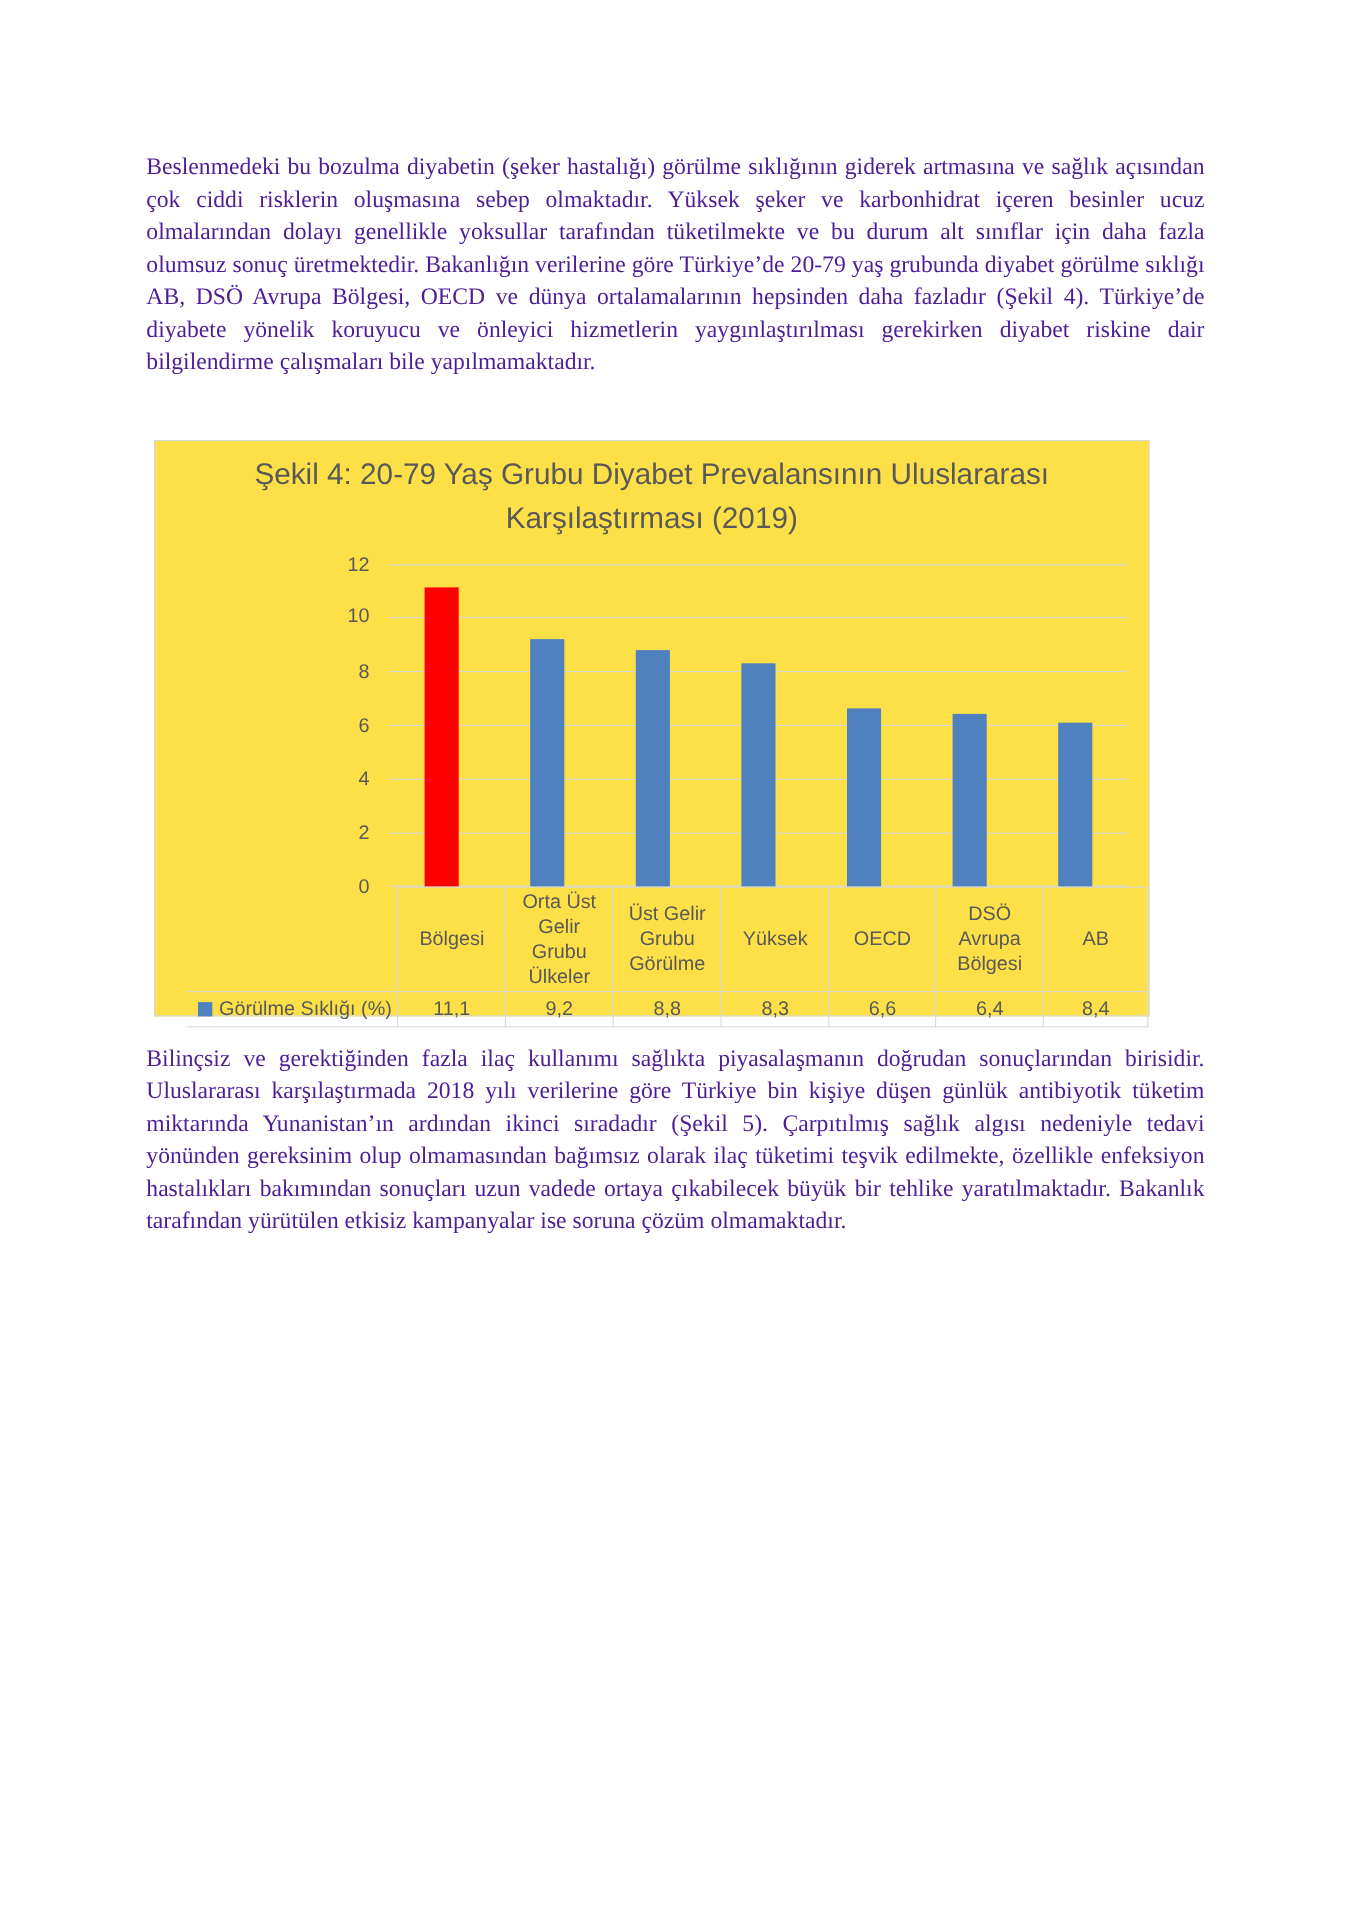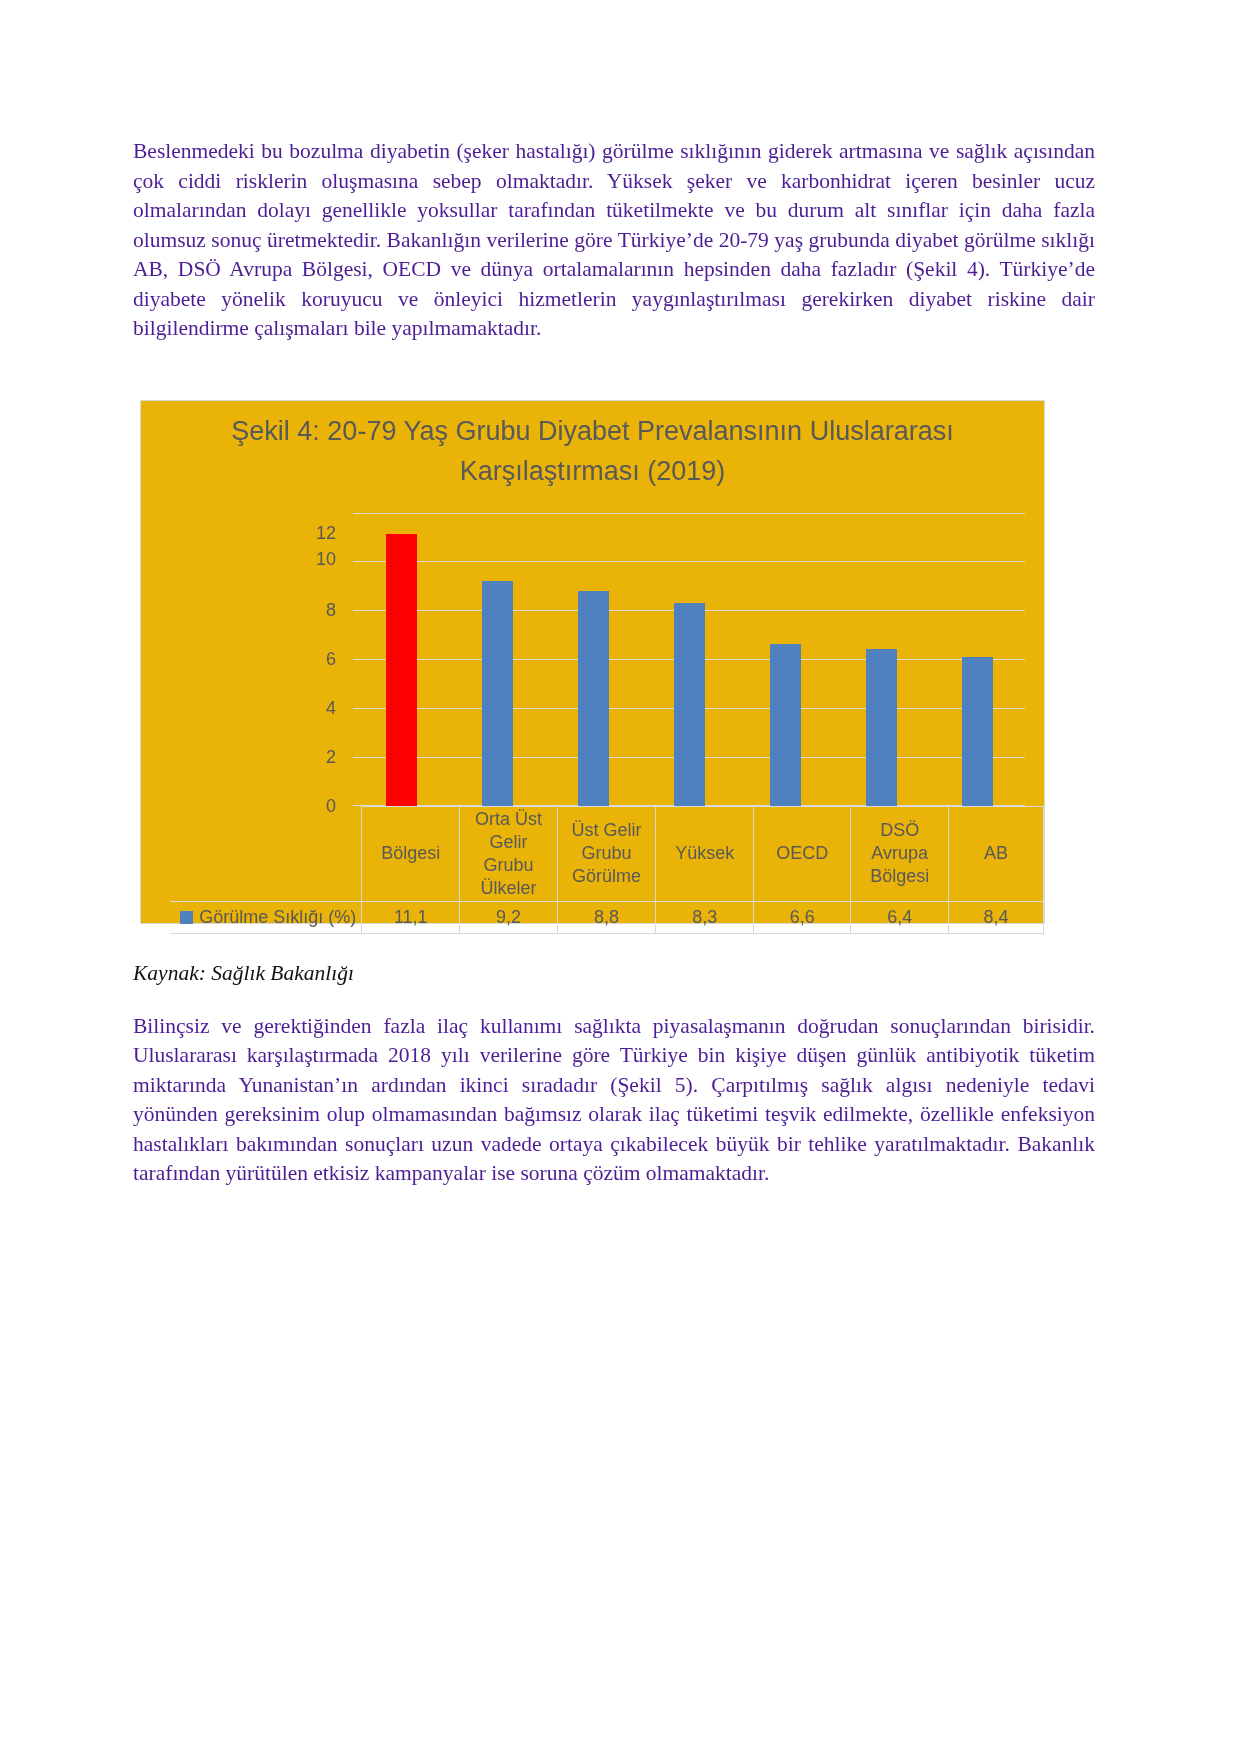--- a/index.html
+++ b/index.html
@@ -35,21 +35,21 @@
   .par2 { margin-top: 24px; }
 
   
   .figure {
     position: relative;
     margin-top: 56px;
     margin-left: 7px;
     width: 903px;
     height: 522px;
     border: 1px solid #d9d9d9;
-    background: #eab308;
+    background: #fde047;
     font-family: "Liberation Sans", sans-serif;
     color: #595959;
   }
   .chart-title {
     position: absolute;
     top: 10px;
     left: 0;
     right: 0;
     margin: 0 auto;
     max-width: 846px;
@@ -137,21 +137,21 @@
 
 <div class="page">
   <div class="content">
 
     <p class="body-par">Beslenmedeki bu bozulma diyabetin (şeker hastalığı) görülme sıklığının giderek artmasına ve sağlık açısından çok ciddi risklerin oluşmasına sebep olmaktadır. Yüksek şeker ve karbonhidrat içeren besinler ucuz olmalarından dolayı genellikle yoksullar tarafından tüketilmekte ve bu durum alt sınıflar için daha fazla olumsuz sonuç üretmektedir. Bakanlığın verilerine göre Türkiye’de 20-79 yaş grubunda diyabet görülme sıklığı AB, DSÖ Avrupa Bölgesi, OECD ve dünya ortalamalarının hepsinden daha fazladır (Şekil 4). Türkiye’de diyabete yönelik koruyucu ve önleyici hizmetlerin yaygınlaştırılması gerekirken diyabet riskine dair bilgilendirme çalışmaları bile yapılmamaktadır.</p>
 
     <div class="figure">
       <div class="chart-title">Şekil 4: 20-79 Yaş Grubu Diyabet Prevalansının Uluslararası Karşılaştırması (2019)</div>
 
       <div class="y-axis-labels">
-          <div class="ytick" style="top: -11px; margin-top: 20px;">12</div>
+          <div class="ytick" style="top: -11px;">12</div>
           <div class="ytick" style="top: 35px;">10</div>
           <div class="ytick" style="top: 86.6667px;">8</div>
           <div class="ytick" style="top: 135.5px;">6</div>
           <div class="ytick" style="top: 184.333px;">4</div>
           <div class="ytick" style="top: 233.167px;">2</div>
           <div class="ytick" style="top: 282px;">0</div>
         </div>
 
       <div class="plot-area">
           <div class="gridline" style="top: 0px;"></div>
@@ -191,18 +191,17 @@
               <td class="val-cell">8,8</td>
               <td class="val-cell">8,3</td>
               <td class="val-cell">6,6</td>
               <td class="val-cell">6,4</td>
               <td class="val-cell">8,4</td>
             </tr>
         </tbody>
       </table>
     </div>
 
-    <p class="source-line">Kaynak: Sağlık Bakanlığı</p>
 
     <p class="body-par par2">Bilinçsiz ve gerektiğinden fazla ilaç kullanımı sağlıkta piyasalaşmanın doğrudan sonuçlarından birisidir. Uluslararası karşılaştırmada 2018 yılı verilerine göre Türkiye bin kişiye düşen günlük antibiyotik tüketim miktarında Yunanistan’ın ardından ikinci sıradadır (Şekil 5). Çarpıtılmış sağlık algısı nedeniyle tedavi yönünden gereksinim olup olmamasından bağımsız olarak ilaç tüketimi teşvik edilmekte, özellikle enfeksiyon hastalıkları bakımından sonuçları uzun vadede ortaya çıkabilecek büyük bir tehlike yaratılmaktadır. Bakanlık tarafından yürütülen etkisiz kampanyalar ise soruna çözüm olmamaktadır.</p>
 
   </div>
 </div>
 
 </body></html>

